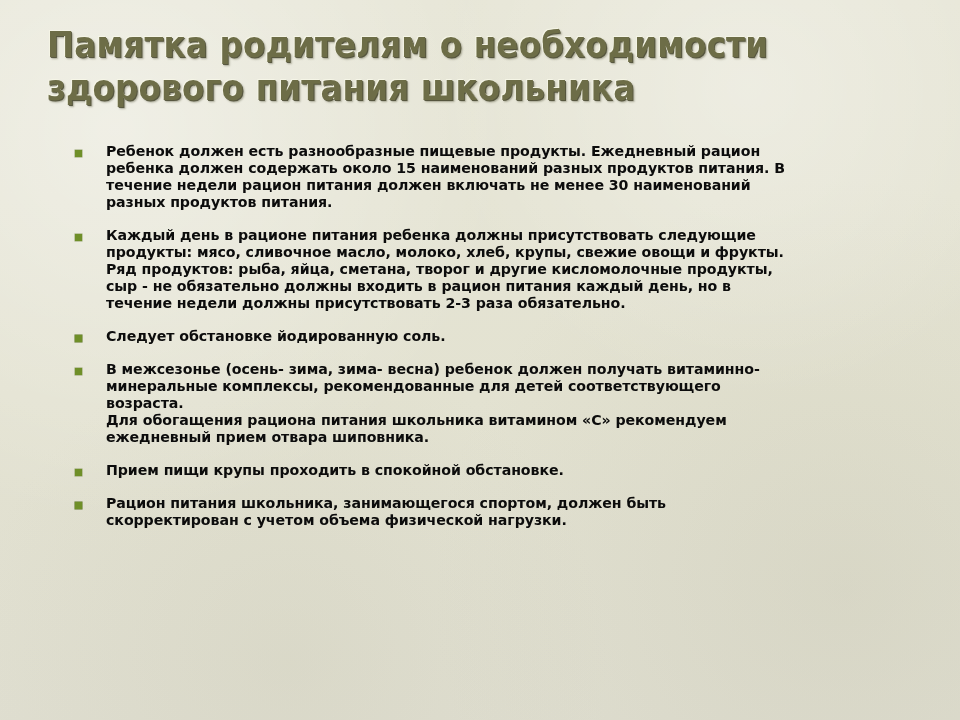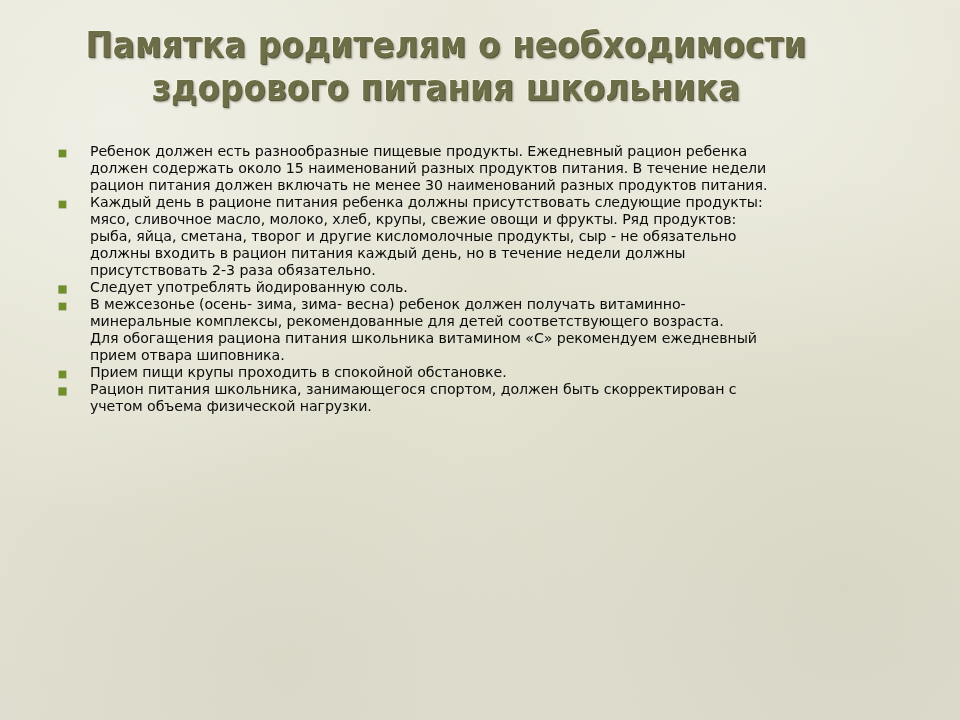--- a/index.html
+++ b/index.html
@@ -28,24 +28,23 @@
       radial-gradient(circle at 78% 12%, rgba(255,255,255,0.30) 0%, rgba(255,255,255,0) 32%),
       radial-gradient(circle at 88% 82%, rgba(190,188,166,0.25) 0%, rgba(190,188,166,0) 40%),
       radial-gradient(circle at 30% 92%, rgba(196,194,172,0.22) 0%, rgba(196,194,172,0) 34%),
       linear-gradient(180deg, #e7e6d7 0%, #e3e2d1 55%, #dfded0 100%);
     overflow: hidden;
   }
 
   
   #title-block {
     position: absolute;
-    left: 4px;
+    left: 16px;
     top: 24px;
     width: 884px;
-    text-align: center;
   }
   .title-line {
     display: block;
     font-family: "DejaVu Sans", sans-serif;
     font-weight: bold;
     font-size: 35px;
     line-height: 43px;
     letter-spacing: 0.2px;
     color: #6d6d47;
     transform: scaleX(0.93);
@@ -53,23 +52,24 @@
     white-space: nowrap;
     text-shadow:
       -1px -1px 0 rgba(246,245,231,0.95),
        1px  1px 0 rgba(58,58,32,0.75),
        2px  2px 2px rgba(70,70,42,0.40);
   }
 
   
   #content {
     position: absolute;
-    left: 0;
+    left: 16px;
     top: 143px;
     width: 820px;
+    font-weight: bold;
   }
   .bullet-row {
     position: relative;
     padding-left: 90px;
     padding-right: 50px;
     margin: 0;
   }
   .bullet-marker {
     position: absolute;
     left: 59px;
@@ -83,21 +83,21 @@
     display: block;
     font-family: "DejaVu Sans", sans-serif;
     font-size: 14.2px;
     line-height: 17px;
     color: #0c0c0c;
     letter-spacing: -0.08px;
     white-space: pre-line;
     text-align: left;
   }
   .bullet-row + .bullet-row {
-    margin-top: 0px;
+    margin-top: 16px;
   }
 </style>
 </head>
 <body>
 
 <div id="slide">
 
   <div id="title-block">
     <span class="title-line">Памятка родителям о необходимости</span>
     <span class="title-line">здорового питания школьника</span>
@@ -114,21 +114,21 @@
       <span class="bullet-marker"></span>
       <span class="bullet-text">Каждый  день в рационе питания ребенка должны присутствовать следующие продукты: мясо, сливочное масло, молоко, хлеб, крупы, свежие овощи и фрукты. Ряд продуктов: рыба, яйца, сметана, творог и другие кисломолочные продукты, сыр - не обязательно должны входить в рацион питания каждый день, но в течение недели должны присутствовать 2-3 раза обязательно.</span>
     </div>
 
     <div class="bullet-row">
       <span class="bullet-marker"></span>
     </div>
 
     <div class="bullet-row">
       <span class="bullet-marker"></span>
-      <span class="bullet-text">Следует употреблять  йодированную соль.</span>
+      <span class="bullet-text">Следует обстановке  йодированную соль.</span>
     </div>
 
     <div class="bullet-row">
       <span class="bullet-marker"></span>
       <span class="bullet-text"> В межсезонье (осень- зима, зима- весна) ребенок должен получать витаминно-минеральные комплексы, рекомендованные для детей соответствующего возраста.
 Для обогащения рациона питания школьника витамином «С» рекомендуем ежедневный прием отвара шиповника.</span>
     </div>
 
     <div class="bullet-row">
       <span class="bullet-marker"></span>

